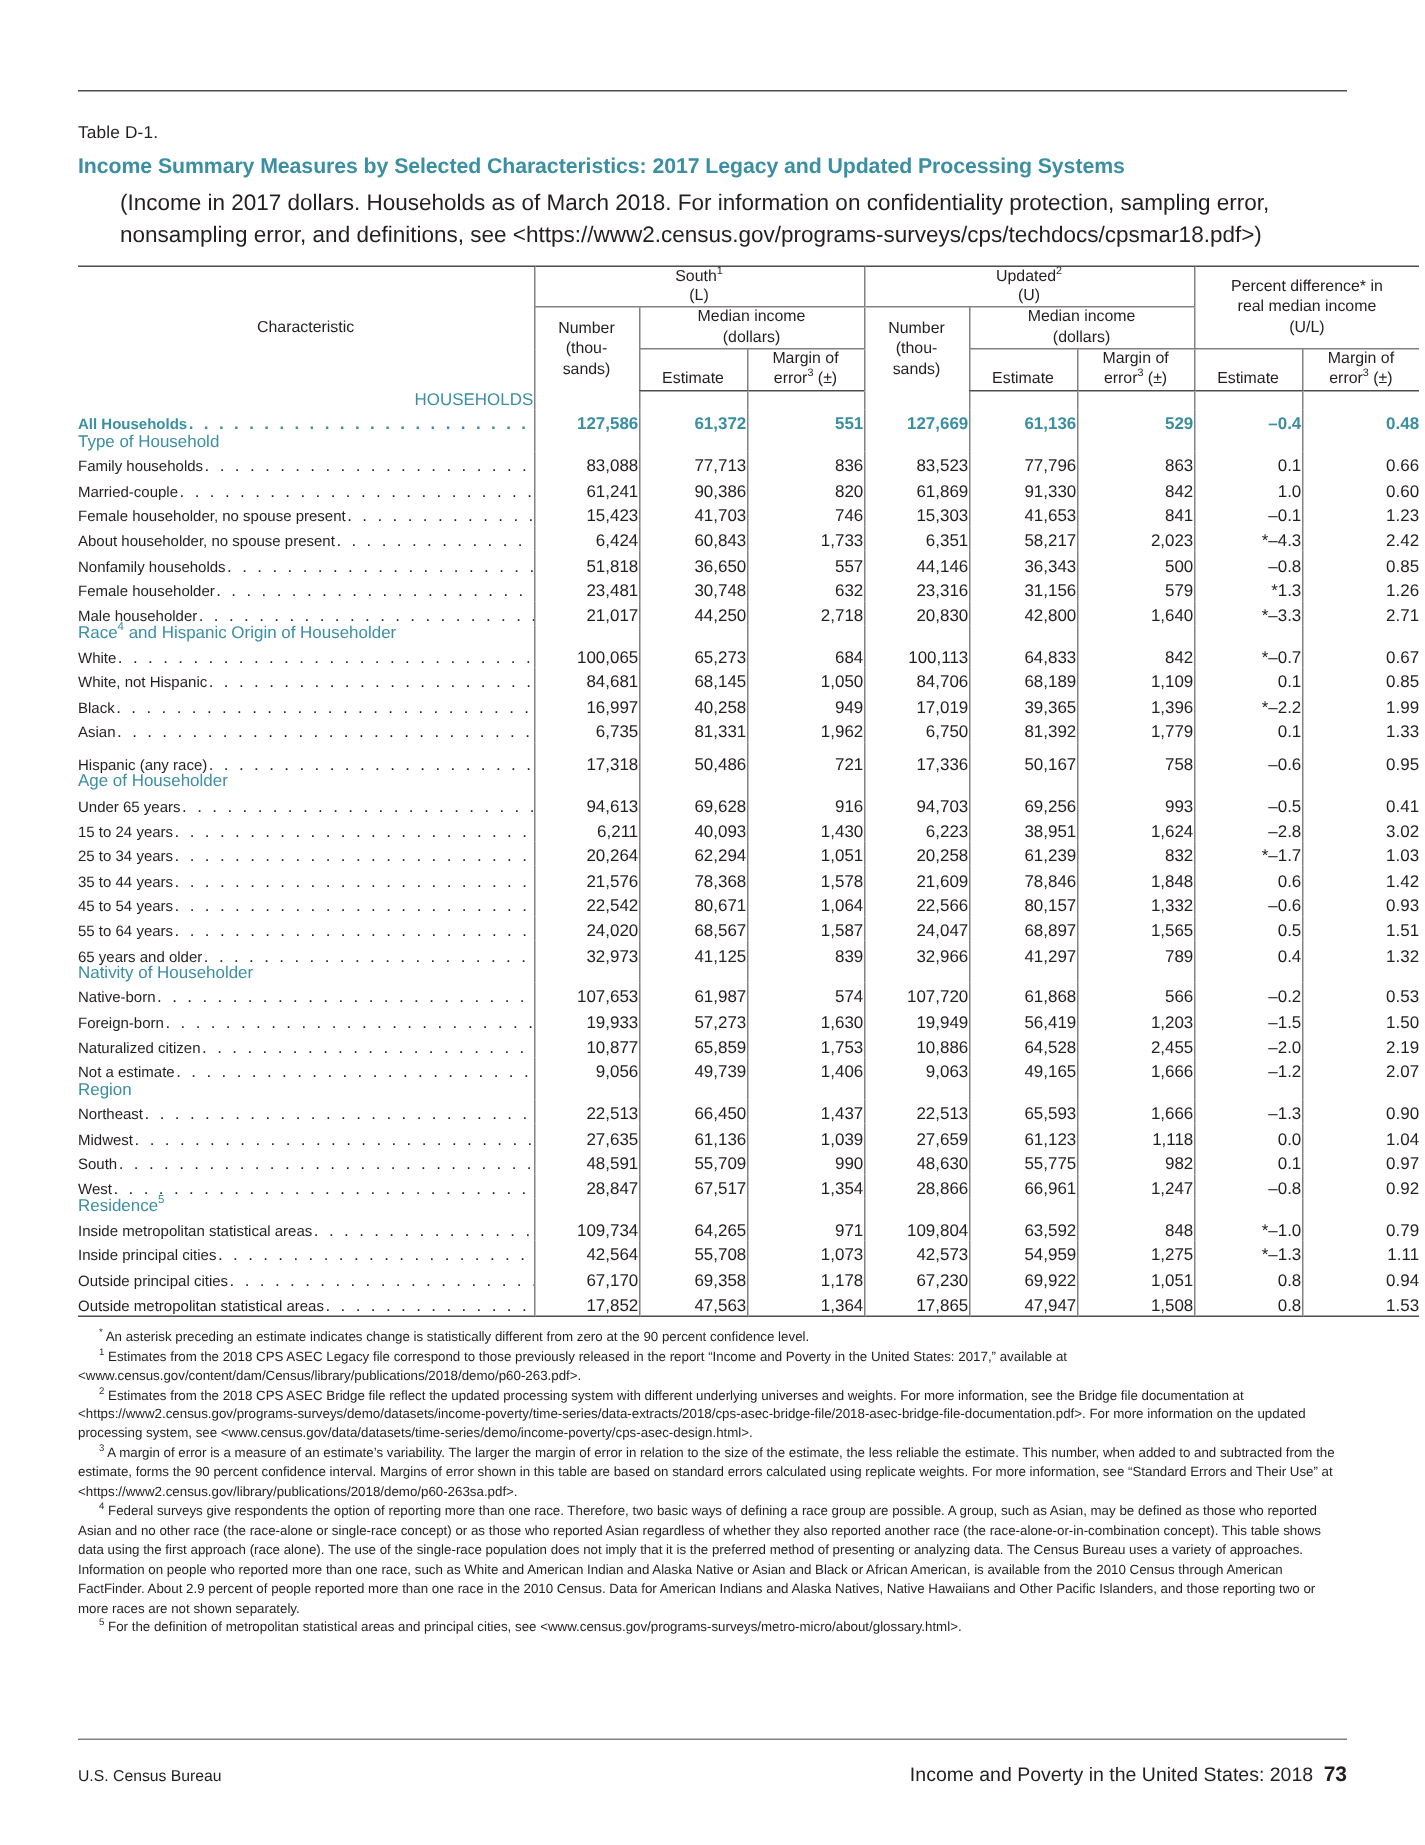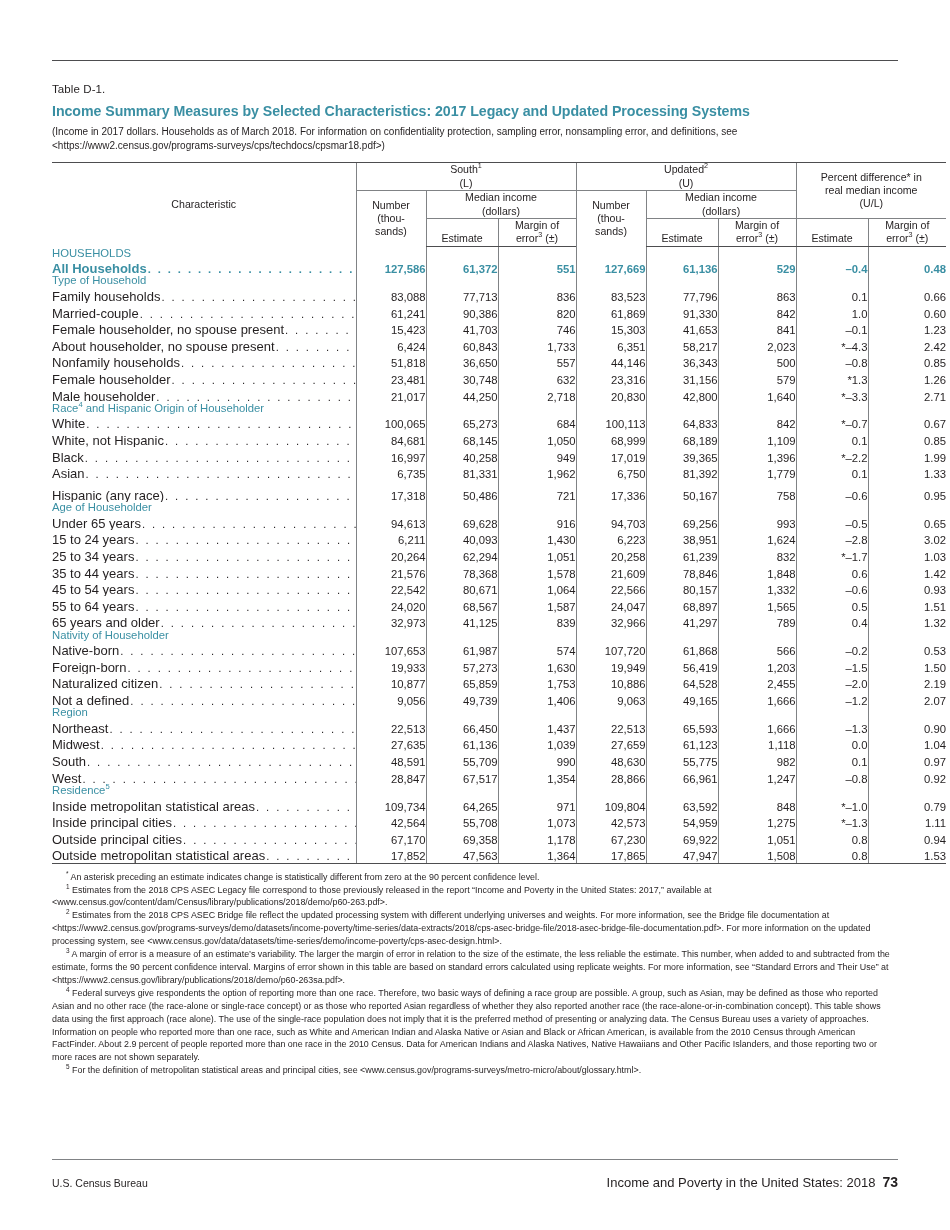--- a/index.html
+++ b/index.html
@@ -42,25 +42,26 @@
   }
   .table-title {
     font-size: 14.2px;
     font-weight: bold;
     color: #3a8fa3;
     line-height: 1.45;
     padding-top: 3px;
     letter-spacing: -0.05px;
   }
   .table-subtitle {
-    font-size: 10px;
+    font-size: 15px;
     color: #231f20;
     line-height: 1.42;
     padding-top: 4px;
     max-width: 850px;
+    margin-left: 28px;
   }
 
   
   table.dtable {
     border-collapse: collapse;
     width: 846px;
     margin-top: 9px;
     table-layout: fixed;
   }
   table.dtable td, table.dtable th {
@@ -81,21 +82,21 @@
   .hd.mid { vertical-align: middle; }
   .rule-top    { border-top: 1px solid #4d4d4f; }
   .rule-bottom { border-bottom: 1px solid #808285; }
   .rule-bottom-dark { border-bottom: 1px solid #4d4d4f; }
   .vl { border-left: 1px solid #808285; }
 
   sup { font-size: 0.68em; vertical-align: super; line-height: 0; }
 
   
   .lbl {
-    font-size: 13px;
+    font-size: 10px;
     color: #231f20;
     text-align: left;
     line-height: 1.0;
     padding: 1.5px 4px 1.5px 0;
     white-space: nowrap;
     overflow: hidden;
   }
   .num {
     font-size: 11.3px;
     color: #231f20;
@@ -110,21 +111,21 @@
   
   .sect {
     font-size: 11.3px;
     font-weight: bold;
     color: #3a8fa3;
     text-align: left;
     padding: 5px 0 1.5px 0;
     line-height: 1.0;
     white-space: nowrap;
   }
-  .sect.nospace { padding-top: 1.5px; }
+  .sect.nospace { padding-top: 1.5px; text-align: right; }
 
   
   .total .lbl, .total .num { color: #3a8fa3; font-weight: bold; }
   .total .lbl { padding-left: 0; }
 
   
   .leader {
     display: flex;
     align-items: baseline;
     width: 100%;
@@ -442,21 +443,21 @@
         <tr class="rowline">
           <td class="lbl ind1">
             <div class="leader">
               <span class="txt">White, not Hispanic</span>
               <span class="dots"></span>
             </div>
           </td>
           <td class="num vl">84,681</td>
           <td class="num vl">68,145</td>
           <td class="num vl">1,050</td>
-          <td class="num vl">68,999</td>
+          <td class="num vl">84,706</td>
           <td class="num vl">68,189</td>
           <td class="num vl">1,109</td>
           <td class="num vl">0.1</td>
           <td class="num vl">0.85</td>
         </tr>
         <tr class="rowline">
           <td class="lbl">
             <div class="leader">
               <span class="txt">Black</span>
               <span class="dots"></span>
@@ -532,21 +533,21 @@
               <span class="dots"></span>
             </div>
           </td>
           <td class="num vl">94,613</td>
           <td class="num vl">69,628</td>
           <td class="num vl">916</td>
           <td class="num vl">94,703</td>
           <td class="num vl">69,256</td>
           <td class="num vl">993</td>
           <td class="num vl">–0.5</td>
-          <td class="num vl">0.65</td>
+          <td class="num vl">0.41</td>
         </tr>
         <tr class="rowline">
           <td class="lbl ind2">
             <div class="leader">
               <span class="txt">15 to 24 years</span>
               <span class="dots"></span>
             </div>
           </td>
           <td class="num vl">6,211</td>
           <td class="num vl">40,093</td>
@@ -692,21 +693,21 @@
           <td class="num vl">1,753</td>
           <td class="num vl">10,886</td>
           <td class="num vl">64,528</td>
           <td class="num vl">2,455</td>
           <td class="num vl">–2.0</td>
           <td class="num vl">2.19</td>
         </tr>
         <tr class="rowline">
           <td class="lbl ind1">
             <div class="leader">
-              <span class="txt">Not a defined</span>
+              <span class="txt">Not a estimate</span>
               <span class="dots"></span>
             </div>
           </td>
           <td class="num vl">9,056</td>
           <td class="num vl">49,739</td>
           <td class="num vl">1,406</td>
           <td class="num vl">9,063</td>
           <td class="num vl">49,165</td>
           <td class="num vl">1,666</td>
           <td class="num vl">–1.2</td>

